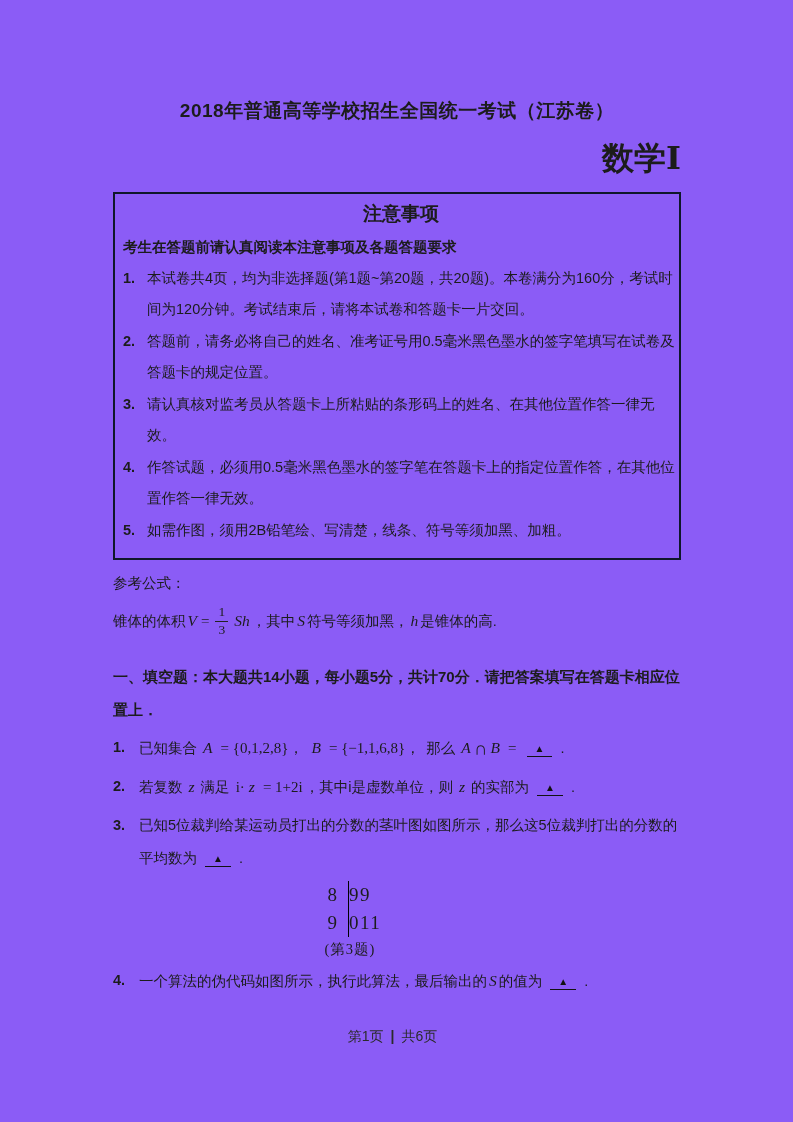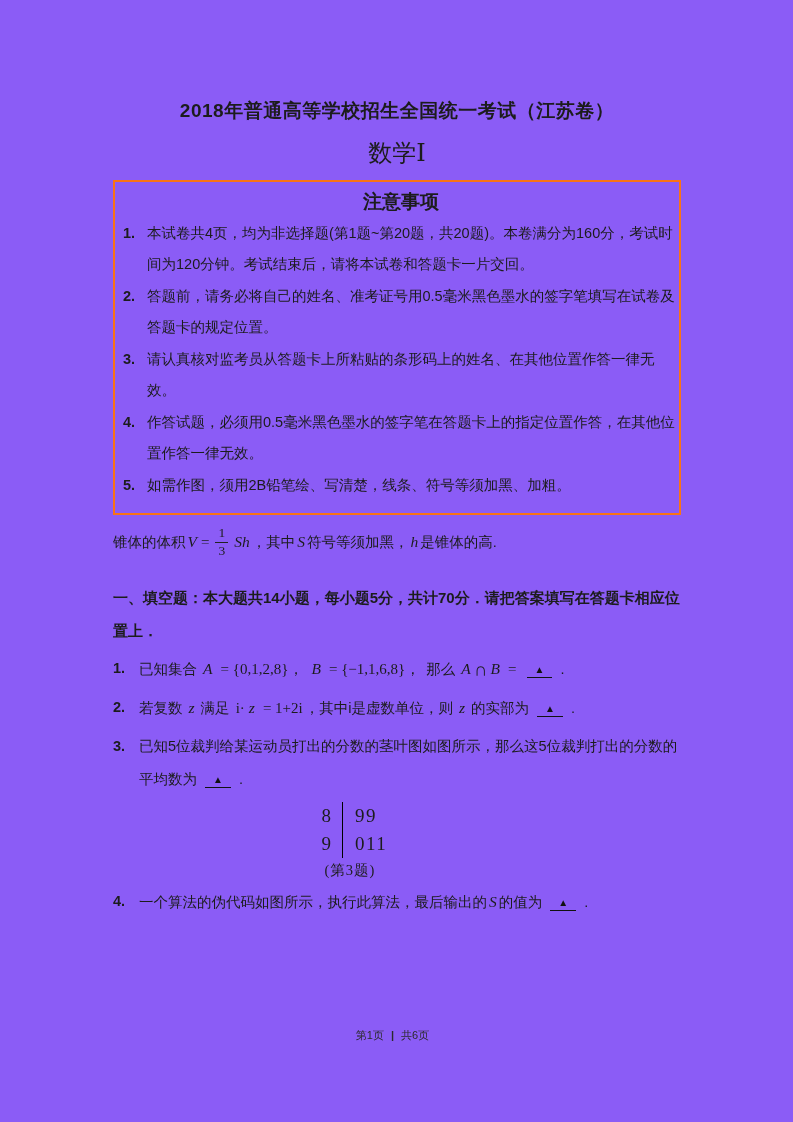--- a/index.html
+++ b/index.html
@@ -4,23 +4,23 @@
 <style>
   html,body { margin:0; padding:0; background:#ffffff; }
   .page {
     position:relative; width:793px; height:1122px; background:#8b5cf6;
     color:#1c1c1c; font-family:"Liberation Sans","DejaVu Sans",sans-serif;
     overflow:hidden;
   }
   .content { position:absolute; left:113px; top:0; width:568px; }
 
   .doc-title { margin-top:98px; text-align:center; font-size:19px; font-weight:bold; letter-spacing:0.5px; }
-  .doc-subject { margin-top:13px; text-align:center; font-size:24px; font-weight:normal; font-family:"Liberation Serif","DejaVu Serif",serif; }
+  .doc-subject { margin-top:13px; text-align:right; font-size:32px; font-weight:bold; font-family:"Liberation Serif","DejaVu Serif",serif; }
 
-  .notice-box { border:2px solid #f97316; margin-top:11px; padding:5px 0 12px 8px; }
+  .notice-box { border:2px solid #0f172a; margin-top:11px; padding:5px 0 12px 8px; }
   .notice-title { text-align:center; font-size:19px; font-weight:bold; line-height:30px; }
   .notice-intro { font-weight:bold; font-size:14.5px; line-height:30px; margin-top:3px; }
   .nitem { display:flex; font-size:14.5px; line-height:31px; margin-top:1px; }
   .nitem .no { width:24px; flex:none; font-weight:bold; }
   .nitem .tx { flex:1; }
 
   .ref-label { font-size:14.5px; margin-top:12px; line-height:22px; }
   .formula-row { display:flex; align-items:center; font-size:14.5px; margin-top:4px; height:46px; }
 
   .mvar { font-family:"Liberation Serif","DejaVu Serif",serif; font-style:italic; font-size:15.5px; padding:0 2px; }
@@ -38,37 +38,38 @@
   .question .no { width:26px; flex:none; font-weight:bold; }
   .question .tx { flex:1; }
 
   .blank { display:inline-block; border-bottom:1.6px solid #111; padding:0 8px 1px 8px;
            margin:0 4px; font-size:10px; line-height:12px; vertical-align:1px; color:#111; }
 
   .figure { margin-top:6px; margin-left:172px; width:130px; text-align:center; }
   .sl-table { display:inline-block; font-family:"Liberation Serif","DejaVu Serif",serif; font-size:19px; }
   .sl-row { display:flex; line-height:28px; }
   .sl-stem { width:34px; text-align:right; padding-right:11px; }
-  .sl-leaf { border-left:1.7px solid #000; padding-left:12px; text-align:left; min-width:48px; letter-spacing:1.5px; }
+  .sl-leaf { border-left:1.7px solid #000; text-align:left; min-width:48px; letter-spacing:1.5px; }
   .sl-caption { font-family:"Liberation Serif","DejaVu Serif",serif; font-size:14.5px; margin-top:3px; letter-spacing:1px; }
 
-  .footer { position:absolute; left:0; right:8px; top:1028px; text-align:center; font-size:11px; color:#2b2b2b; }
+  .footer { position:absolute; left:0; right:8px; top:1028px; text-align:center; font-size:14px; color:#2b2b2b; }
   .footer .sep { font-weight:bold; margin:0 7px; }
 </style>
 </head>
 <body>
 
 <div class="page">
   <div class="content">
 
     <div class="doc-title">2018年普通高等学校招生全国统一考试（江苏卷）</div>
     <div class="doc-subject">数学Ⅰ</div>
 
     <div class="notice-box">
       <div class="notice-title">注意事项</div>
+      <div class="notice-intro">考生在答题前请认真阅读本注意事项及各题答题要求</div>
 
       <div class="nitem">
         <span class="no">1.</span>
         <span class="tx">本试卷共4页，均为非选择题(第1题~第20题，共20题)。本卷满分为160分，考试时间为120分钟。考试结束后，请将本试卷和答题卡一片交回。</span>
       </div>
       <div class="nitem">
         <span class="no">2.</span>
         <span class="tx">答题前，请务必将自己的姓名、准考证号用0.5毫米黑色墨水的签字笔填写在试卷及答题卡的规定位置。</span>
       </div>
       <div class="nitem">
@@ -78,20 +79,21 @@
       <div class="nitem">
         <span class="no">4.</span>
         <span class="tx">作答试题，必须用0.5毫米黑色墨水的签字笔在答题卡上的指定位置作答，在其他位置作答一律无效。</span>
       </div>
       <div class="nitem">
         <span class="no">5.</span>
         <span class="tx">如需作图，须用2B铅笔绘、写清楚，线条、符号等须加黑、加粗。</span>
       </div>
     </div>
 
+    <div class="ref-label">参考公式：</div>
 
     <div class="formula-row">
       <span>锥体的体积</span>
       <span class="mvar">V</span>
       <span class="mtext">=</span>
       <span class="frac">
         <span class="fn">1</span>
         <span class="fd">3</span>
       </span>
       <span class="mvar">Sh</span>

